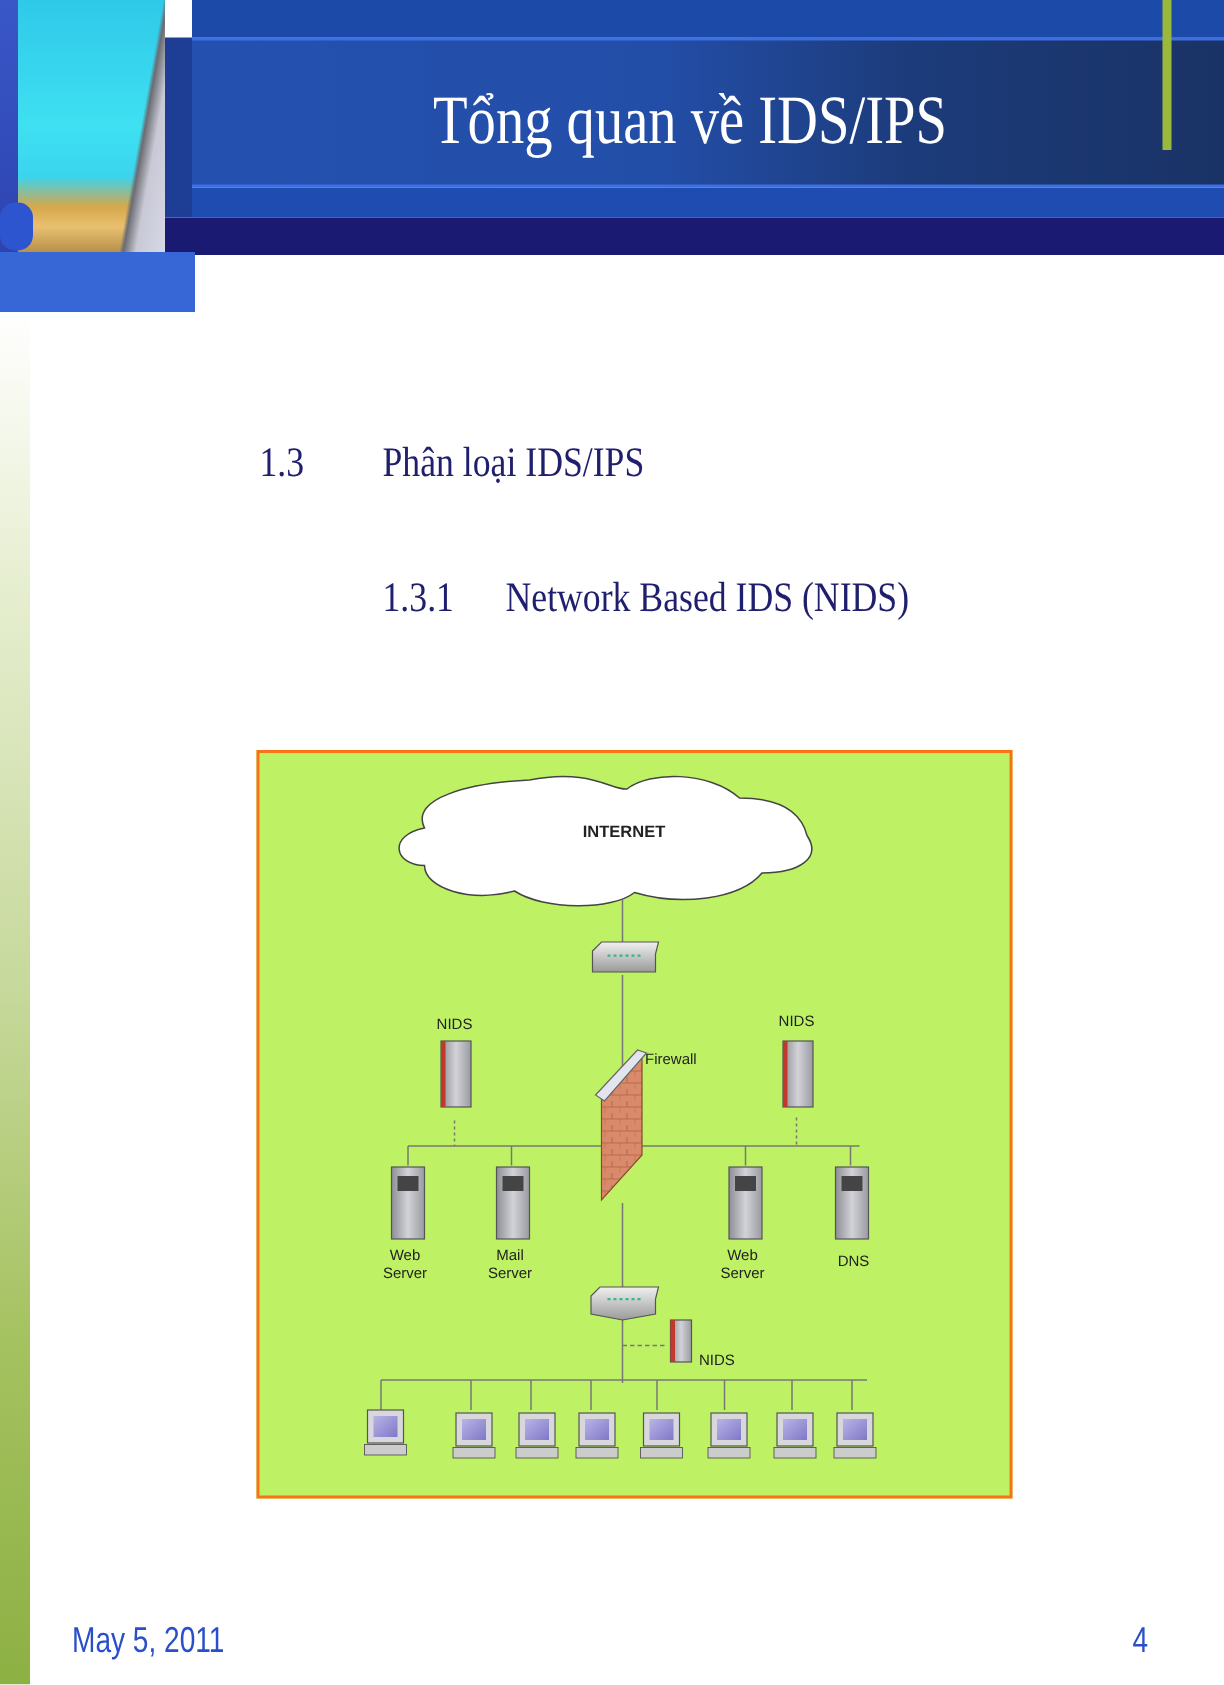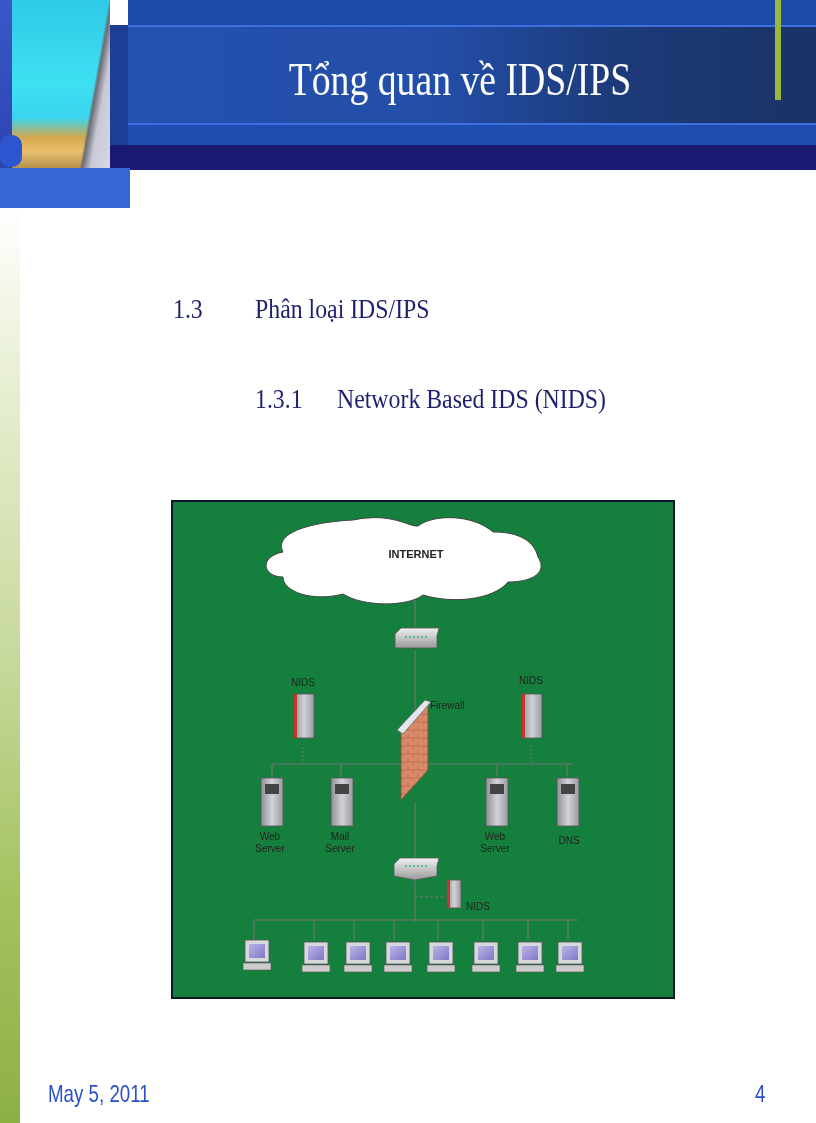--- a/index.html
+++ b/index.html
@@ -33,21 +33,21 @@
       font-size:46px; line-height:60px; transform:scaleX(0.82); transform-origin:center; }
 
   
   .sec { color:#1f1f6e; font-size:28px; line-height:34px; transform:scaleX(0.85); transform-origin:left; white-space:nowrap; }
   #sec1-num { left:173px; top:292px; }
   #sec1-label { left:255px; top:292px; }
   #sec2-num { left:255px; top:382px; }
   #sec2-label { left:337px; top:382px; }
 
   
-  #diagram { left:171px; top:500px; width:500px; height:495px; border:2px solid #0f172a; background:#15803d; }
+  #diagram { left:171px; top:500px; width:500px; height:495px; border:2px solid #f97316; background:#bef264; }
   #diagram svg { position:absolute; left:0; top:0; }
 
   
   #footer-date { left:48px; top:1080px; color:#2a4fc8; font-family:"Liberation Sans", sans-serif;
       font-size:24px; transform:scaleX(0.78); transform-origin:left; }
   #footer-page { left:755px; top:1080px; color:#2a4fc8; font-family:"Liberation Sans", sans-serif;
       font-size:24px; transform:scaleX(0.78); transform-origin:left; }
 </style>
 </head>
 <body>

